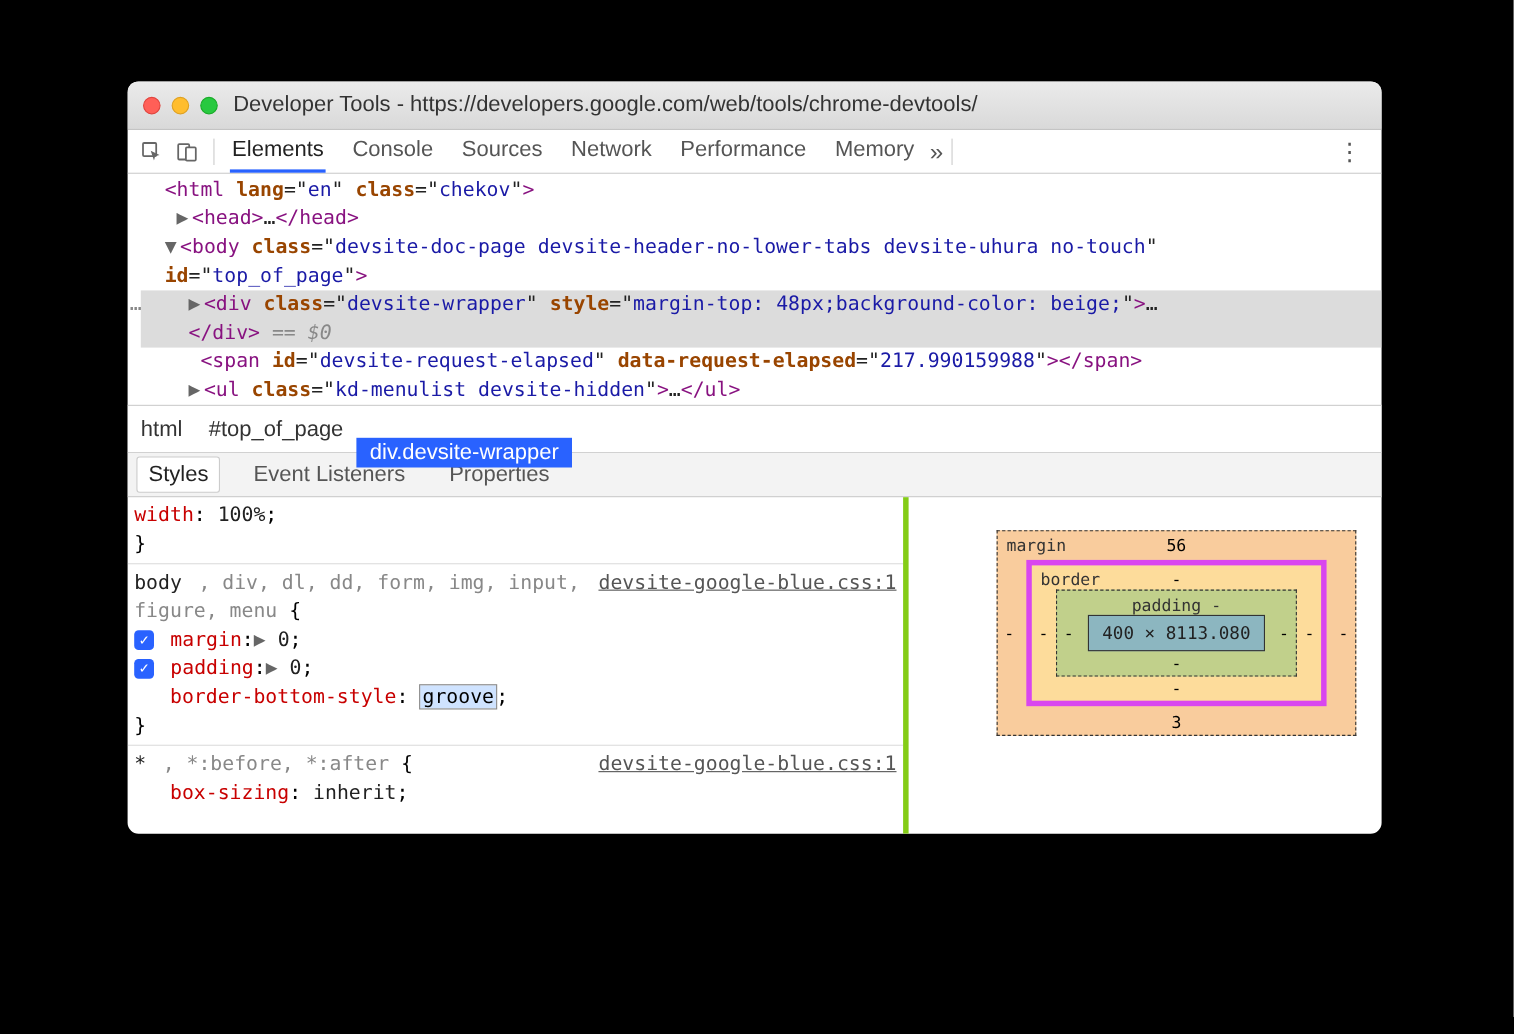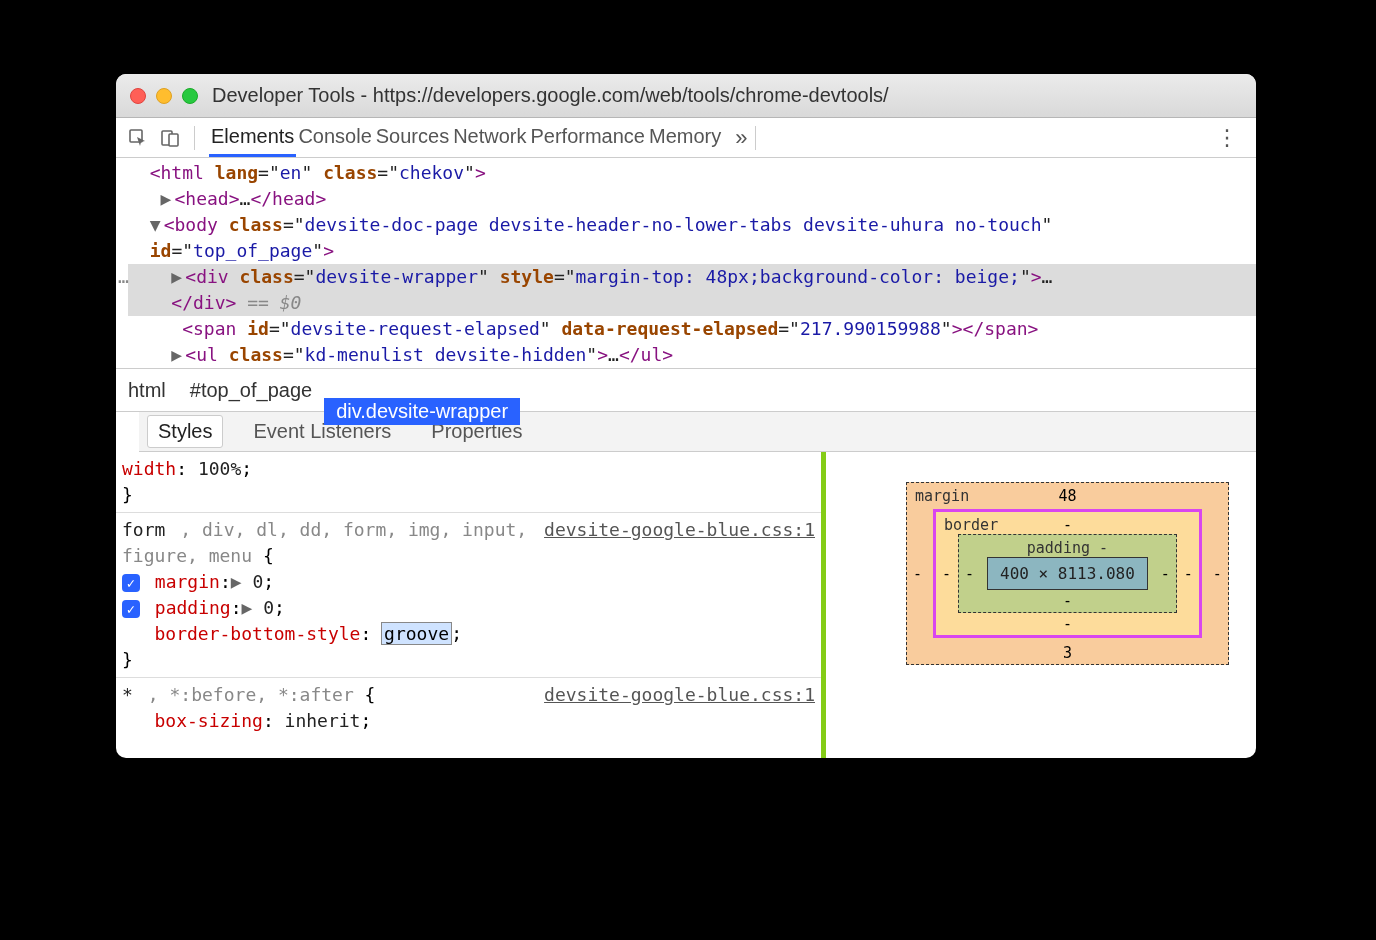--- a/index.html
+++ b/index.html
@@ -44,21 +44,21 @@
     border-bottom: 1px solid #ccc;
     display:flex;
     align-items:center;
     padding: 0 6px;
     flex-shrink:0;
     font-size: 20px;
     color:#555;
   }
   .toolbar .icon-btn { width:32px; height:32px; display:flex; align-items:center; justify-content:center; color:#666; }
   .toolbar .sep { width:1px; height:24px; background:#ccc; margin:0 8px; }
-  .tabs { display:flex; margin-left:6px; }
+  .tabs { display:flex; gap:22px; margin-left:6px; }
   .tab { cursor:pointer; padding:6px 2px; color:#555; }
   .tab.active { color:#222; border-bottom: 3px solid #2962ff; }
   .more-chevrons { margin-left:12px; font-size:22px; color:#555;}
   .kebab { margin-left:auto; font-size:22px; color:#555; padding:0 12px;}
   .dom-panel {
     font-family: Menlo, Consolas, monospace;
     font-size: 18px;
     line-height: 26px;
     padding: 2px 0 0 12px;
     color:#222;
@@ -94,21 +94,20 @@
   .subtabs {
     display:flex;
     gap:20px;
     align-items:center;
     height:40px;
     background:#f3f3f3;
     border-bottom:1px solid #ccc;
     padding:0 8px;
     font-size:20px;
     flex-shrink:0;
-    margin-left:23px;
   }
   .subtab { padding:4px 10px; color:#555; }
   .subtab.active { background:#fff; border:1px solid #ccc; border-radius:3px; color:#222;}
   .lower {
     display:flex;
     flex:1;
     min-height:0;
   }
   .styles-pane {
     flex:1;
@@ -129,21 +128,21 @@
   .chk { display:inline-flex; width:18px; height:18px; background:#2962ff; border-radius:4px; align-items:center; justify-content:center; color:#fff; font-size:14px; margin-right:4px; vertical-align:middle;}
   .editing { background:#cfe3ff; outline:1px solid #888; padding:0 2px;}
   .box-model-pane {
     width: 430px;
     position:relative;
     font-family: Menlo, Consolas, monospace;
     font-size:15px;
   }
   .bm-wrap { position:absolute; left:80px; top:30px; }
   .bm-margin { background:#f9cc9d; border:1px dashed #333; padding:26px 26px 26px 26px; position:relative;}
-  .bm-border { background:#fddc9b; border:3px solid #d946ef; padding:22px; position:relative;}
+  .bm-border { background:#fddc9b; border:5px solid #d946ef; padding:22px; position:relative;}
   .bm-padding { background:#c1d08b; border:1px dashed #333; padding:22px 28px; position:relative;}
   .bm-content { background:#8cb6c0; border:1px solid #333; padding:6px 12px; color:#222; font-size:16px; white-space:nowrap;}
   .bm-label { position:absolute; top:4px; left:8px; color:#333; font-size:15px;}
   .bm-top { position:absolute; top:4px; left:50%; transform:translateX(-50%);}
   .bm-bottom { position:absolute; bottom:2px; left:50%; transform:translateX(-50%);}
   .bm-left { position:absolute; left:6px; top:50%; transform:translateY(-50%);}
   .bm-right { position:absolute; right:6px; top:50%; transform:translateY(-50%);}
 </style>
 </head>
 <body>
@@ -205,39 +204,39 @@
     <div class="subtab">Event Listeners</div>
     <div class="subtab">Properties</div>
   </div>
 
   <div class="lower">
     <div class="styles-pane">
       <div class="rule">   <span class="prop">width</span>: <span class="pval">100%</span>;<br>}</div>
       <div class="rule-sep"></div>
       <div class="rule">
         <span class="src-link">devsite-google-blue.css:1</span>
-        <span class="sel-black">form</span><span class="sel-gray">, div, dl, dd, form, img, input, figure, menu</span> {<br>
+        <span class="sel-black">body</span><span class="sel-gray">, div, dl, dd, form, img, input, figure, menu</span> {<br>
         <span class="chk">✓</span> <span class="prop">margin</span>:<span style="color:#666">▶</span> <span class="pval">0</span>;<br>
         <span class="chk">✓</span> <span class="prop">padding</span>:<span style="color:#666">▶</span> <span class="pval">0</span>;<br>
         &nbsp;&nbsp; <span class="prop">border-bottom-style</span>: <span class="editing">groove</span>;<br>
         }
       </div>
       <div class="rule-sep"></div>
       <div class="rule">
         <span class="src-link">devsite-google-blue.css:1</span>
         <span class="sel-black">*</span><span class="sel-gray">, *:before, *:after</span> {<br>
         &nbsp;&nbsp; <span class="prop">box-sizing</span>: <span class="pval">inherit</span>;
       </div>
     </div>
 
     <div class="box-model-pane">
       <div class="bm-wrap">
         <div class="bm-margin">
           <span class="bm-label">margin</span>
-          <span class="bm-top">48</span>
+          <span class="bm-top">56</span>
           <span class="bm-left">-</span>
           <span class="bm-right">-</span>
           <span class="bm-bottom">3</span>
           <div class="bm-border">
             <span class="bm-label">border</span>
             <span class="bm-top">-</span>
             <span class="bm-left">-</span>
             <span class="bm-right">-</span>
             <span class="bm-bottom">-</span>
             <div class="bm-padding">

